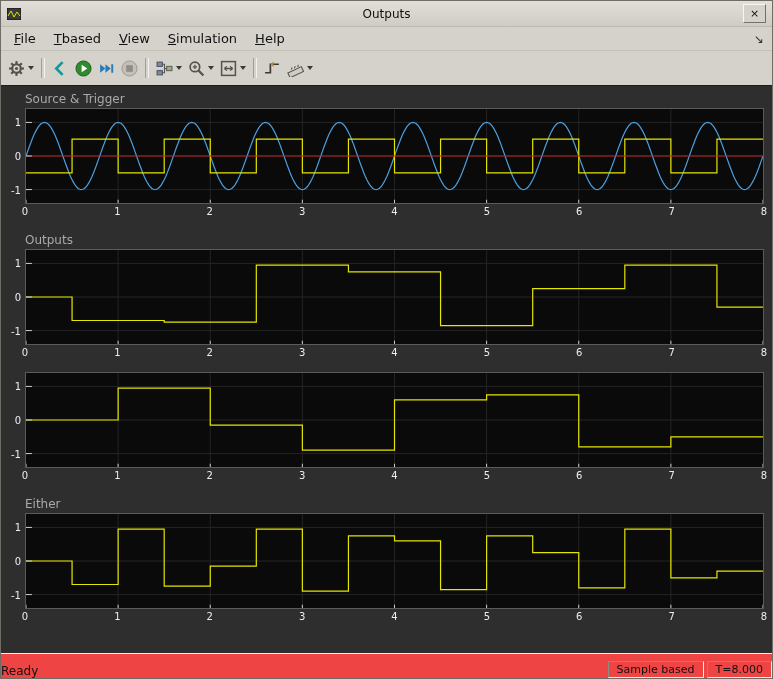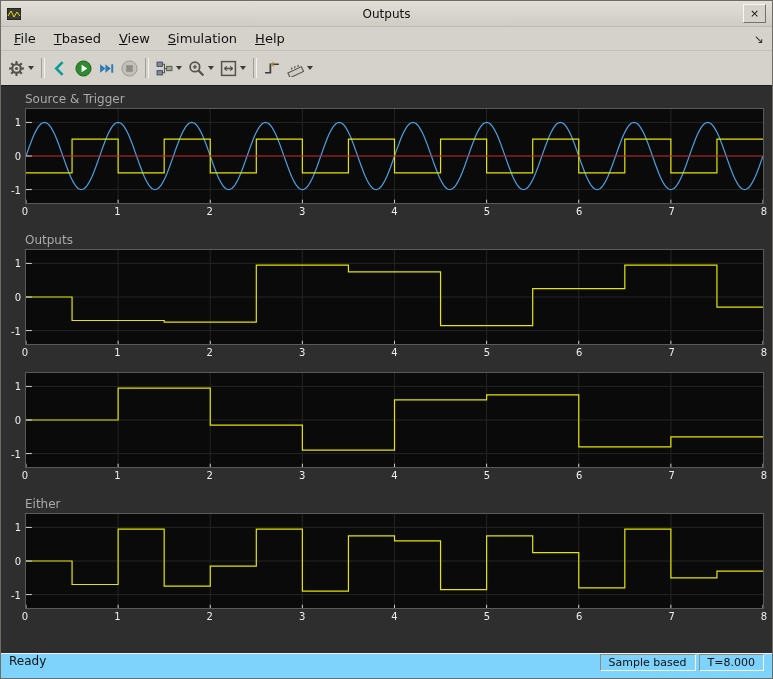--- a/index.html
+++ b/index.html
@@ -47,22 +47,22 @@
   .ylabels span{position:absolute;right:4px;transform:translateY(-50%);
     font-size:10px;color:#ededed;}
   .plot-frame{flex:1;position:relative;background:#0a0a0a;border:1px solid #5a5a5a;}
   .plot-frame svg{position:absolute;inset:0;width:100%;height:100%;}
   .xlabels-row{display:flex;height:16px;}
   .xspacer{width:22px;flex:0 0 22px;}
   .xlabels{flex:1;position:relative;}
   .xlabels span{position:absolute;top:2px;transform:translateX(-50%);
     font-size:10px;color:#ededed;}
   
-  .statusbar{height:24px;flex:0 0 24px;display:flex;align-items:flex-start;
-    padding:0 8px;border-top:1px solid #f2f0ec;background:#7dd3fc;font-size:12px;}
+  .statusbar{height:24px;flex:0 0 24px;display:flex;align-items:flex-end;
+    padding:0 0;border-top:1px solid #f2f0ec;background:#ef4444;font-size:12px;}
   .status-right{margin-left:auto;display:flex;gap:3px;}
   .status-box{border:1px solid;border-color:#8e8b85 #f4f2ee #f4f2ee #8e8b85;
     padding:1px 8px;font-size:11px;white-space:nowrap;}
 </style>
 </head>
 <body>
 
 <div class="window">
 
   <div class="titlebar">

